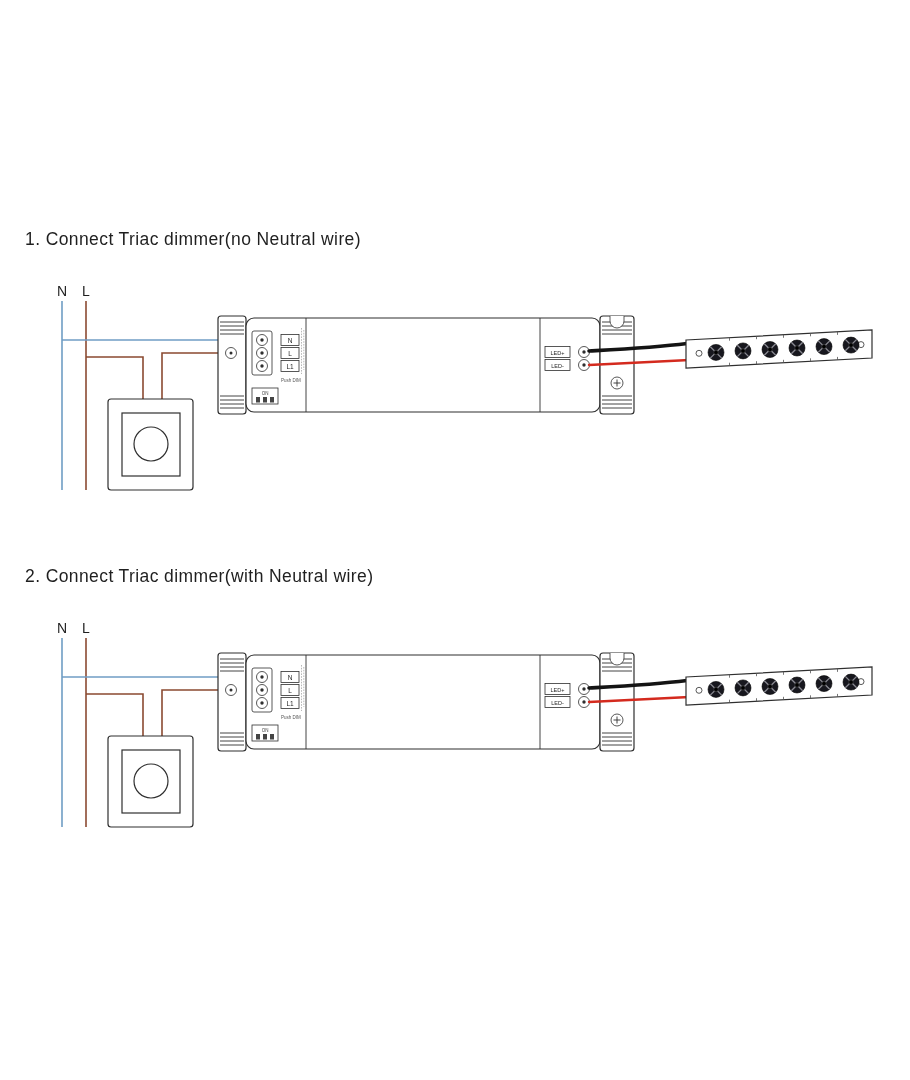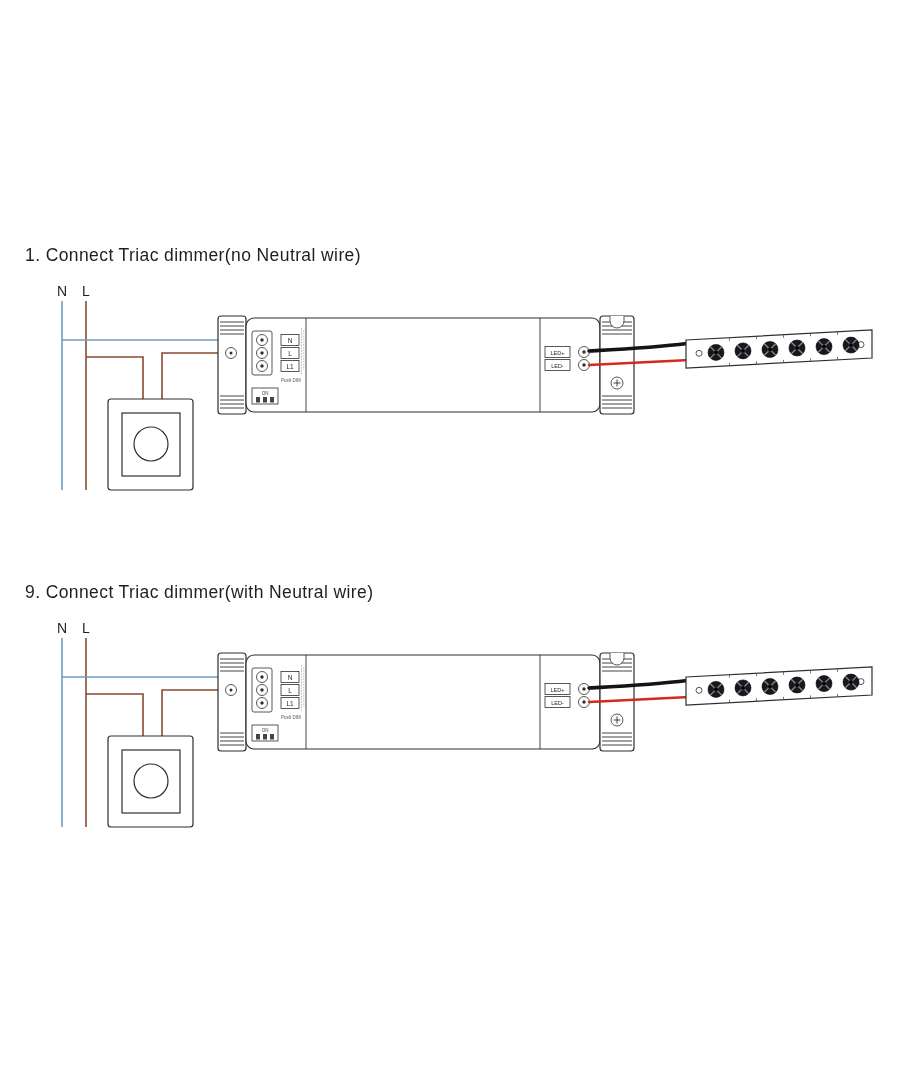--- a/index.html
+++ b/index.html
@@ -14,21 +14,21 @@
     --live-wire:#8b4a31;
     --led-positive-wire:#d42a1e;
     --led-negative-wire:#141414;
     --outline:#2f2f2f;
     --text:#1f1f1f;
   }
   .diagram-section { position:absolute; left:0; width:910px; }
   #section-1 { top:0; }
   #section-2 { top:337px; }
   .section-title {
-    position:absolute; left:25px; top:245px;
+    position:absolute; left:25px; top:229px;
     font-size:17.5px; font-weight:400; color:var(--text);
     letter-spacing:.4px; white-space:nowrap;
   }
   .diagram-host { position:absolute; left:0; top:270px; width:910px; height:240px; }
 
   svg text { fill:var(--text); font-family:"Liberation Sans", sans-serif; }
   .lbl { font-size:14px; }
   .term-label { font-size:6.5px; }
   .out-label { font-size:5.5px; }
   .tiny { font-size:4.5px; fill:#555; }
@@ -221,21 +221,21 @@
               <line class="led-x" x1="5.7" y1="-5.7" x2="-5.7" y2="5.7"></line>
               <circle class="led-core" r="2.2"></circle>
     </g>
   </g>
 
 </svg>
 </div>
   </section>
 
   <section class="diagram-section" id="section-2">
-    <h2 class="section-title">9. Connect Triac dimmer(with Neutral wire)</h2>
+    <h2 class="section-title">2. Connect Triac dimmer(with Neutral wire)</h2>
     <div class="diagram-host">
 <svg viewBox="0 0 910 240" width="910" height="240">
 
   <g>
     <text class="lbl" x="62" y="26" text-anchor="middle">N</text>
     <text class="lbl" x="86" y="26" text-anchor="middle">L</text>
     <line class="wire wire-neutral" x1="62" y1="31" x2="62" y2="220"></line>
     <line class="wire wire-live" x1="86" y1="31" x2="86" y2="220"></line>
     <polyline class="wire wire-neutral" points="62,70 258,70"></polyline>
     <polyline class="wire wire-live" points="86,87 143,87 143,130"></polyline>

